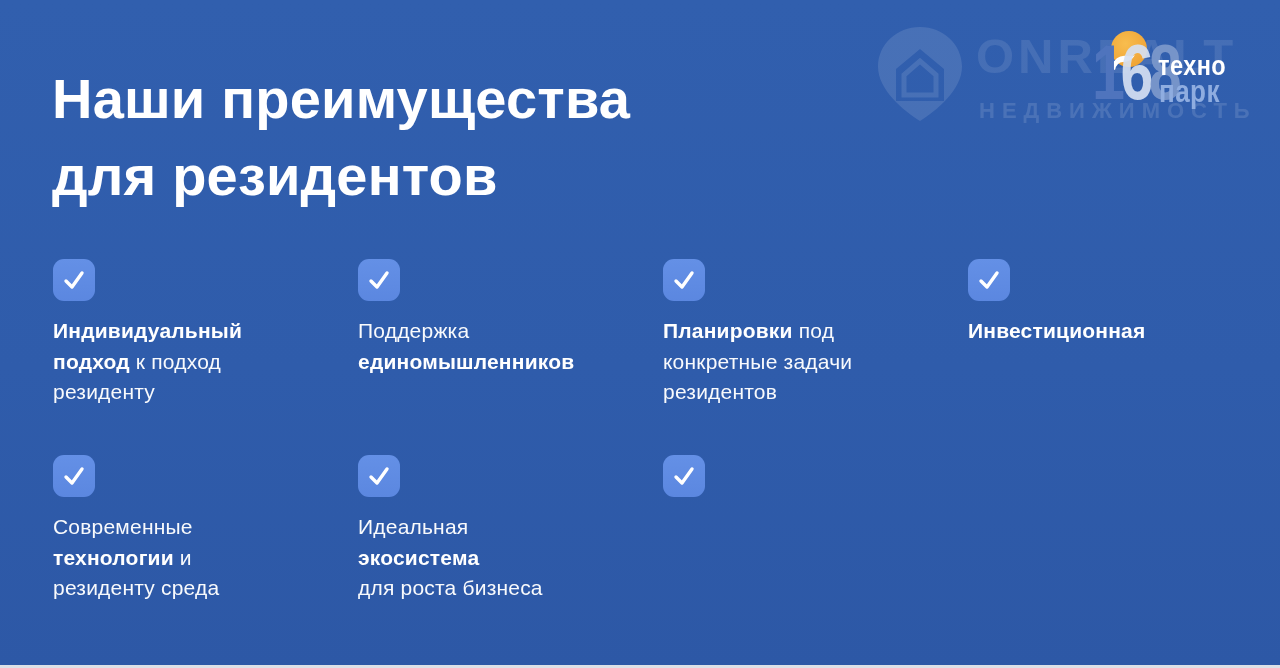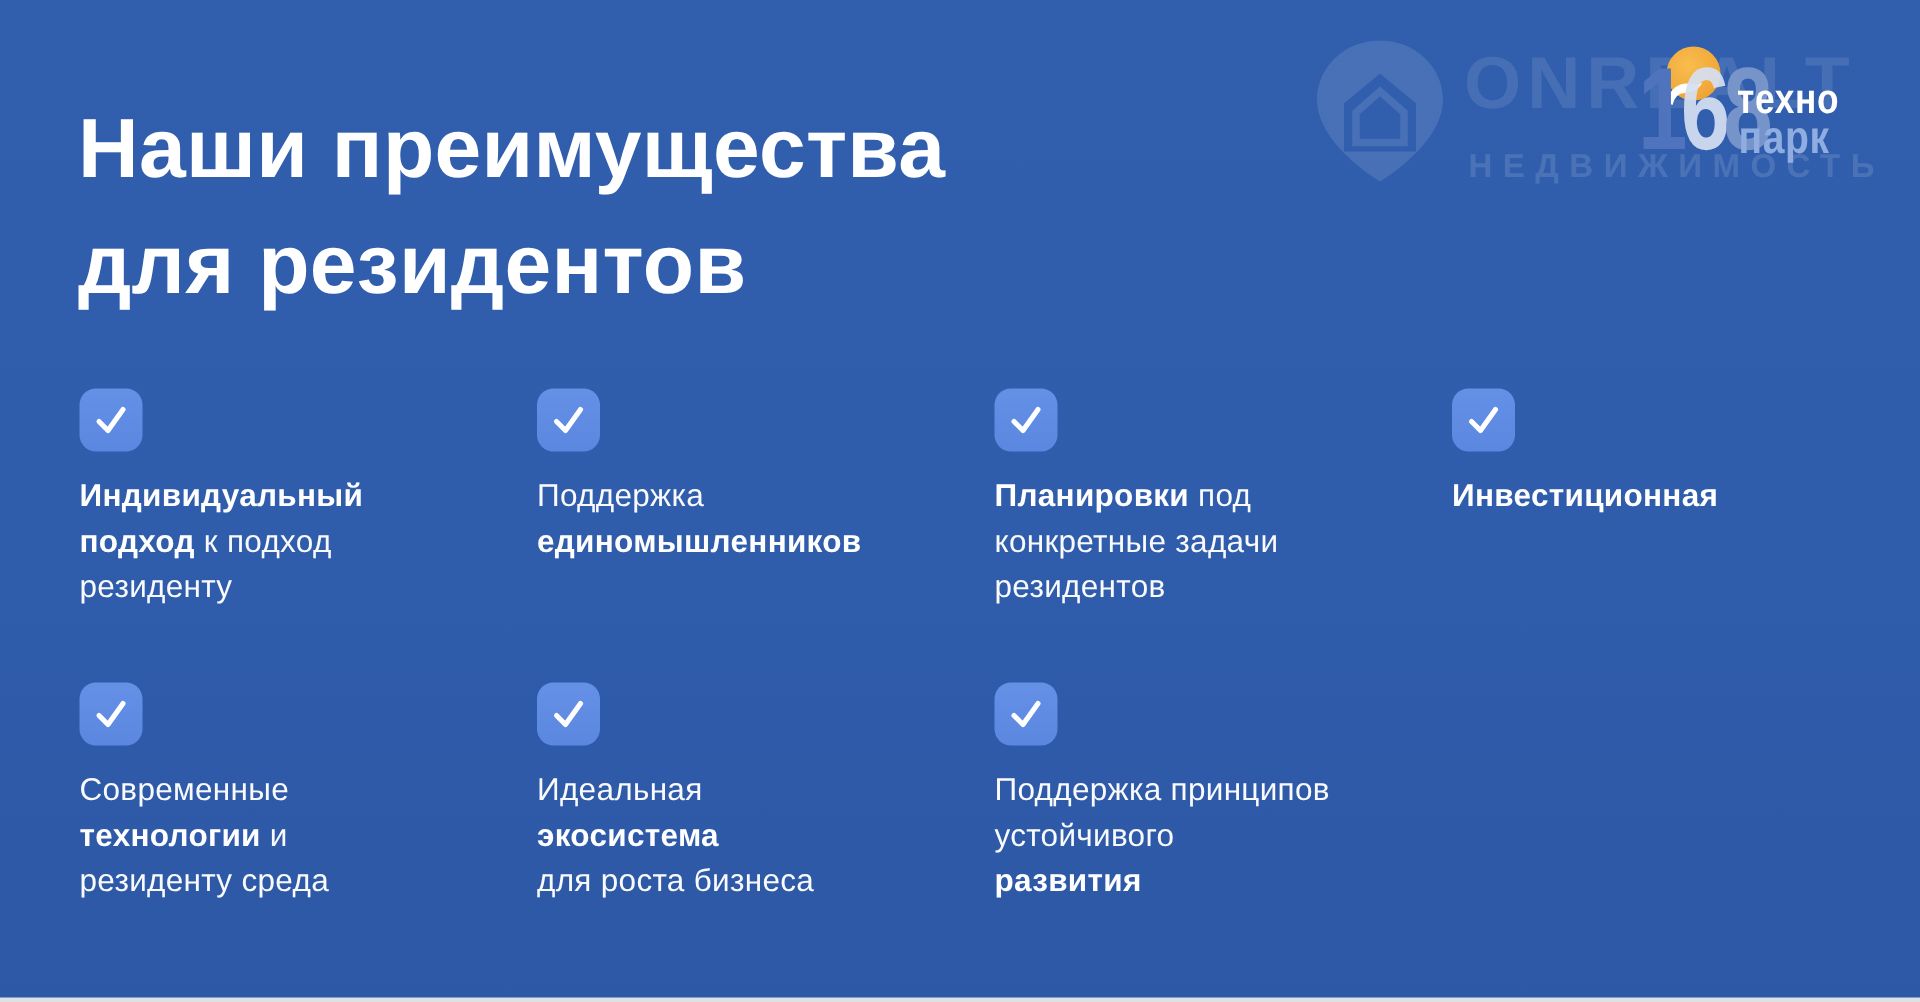--- a/index.html
+++ b/index.html
@@ -197,22 +197,17 @@
           <div><span class="b">экосистема</span></div>
           <div><span>для роста бизнеса</span></div>
         </div>
     </div>
     <div class="feature">
       <div class="check-badge">
         <svg width="26" height="26" viewBox="0 0 26 26">
             <path d="M5,14 L11,20 L21,6" fill="none" stroke="#ffffff" stroke-width="3.4" stroke-linecap="round" stroke-linejoin="round"></path>
           </svg>
       </div>
-      <div class="feature-text">
-          <div><span>Поддержка принципов</span></div>
-          <div><span>устойчивого</span></div>
-          <div><span class="b">развития</span></div>
-        </div>
     </div>
   </div>
 
   <div class="bottom-strip"></div>
 </div>
 
 </body></html>

